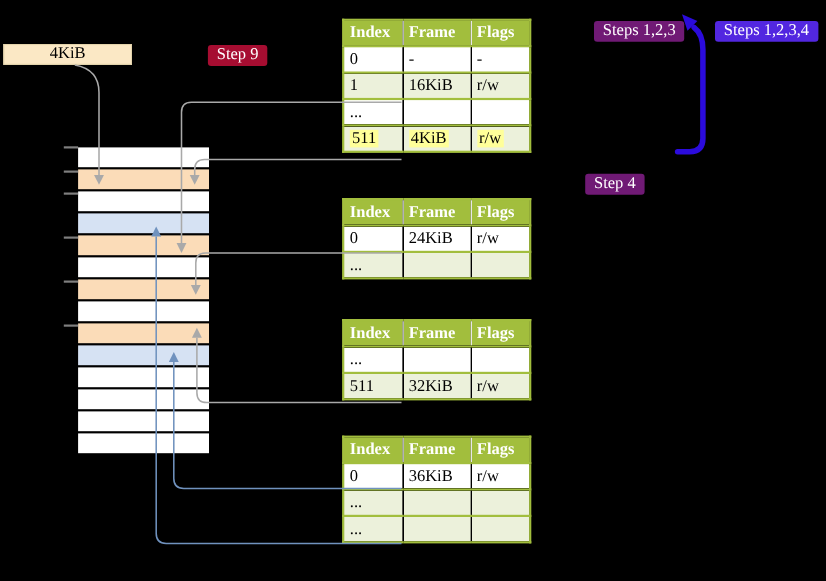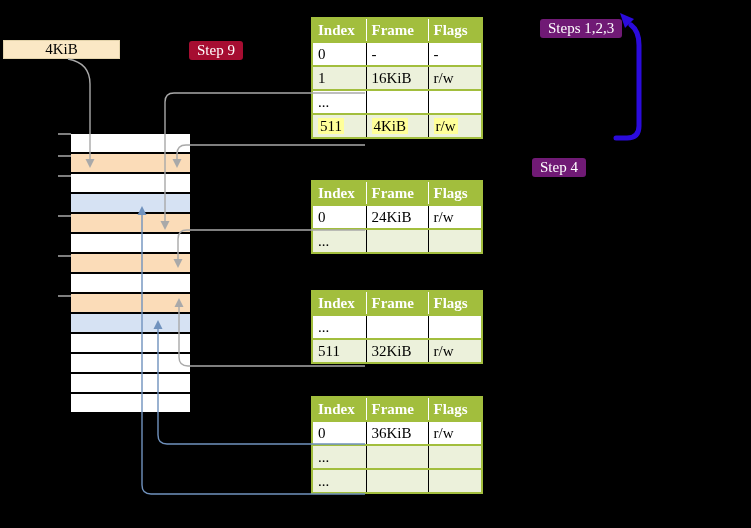--- a/index.html
+++ b/index.html
@@ -46,20 +46,21 @@
 <body>
 
 <div id="canvas" style="--tg: #A2BE3D; --tint: #ECF1DB;">
 
   <div id="label-4kib" style="background: rgb(251, 232, 197);">4KiB</div>
 
   <div class="badge" style="left: 189px; top: 41px; background: rgb(166, 13, 49);">Step 9</div>
 
   <div class="badge" style="left: 508px; top: 19px; background: #701a75; margin-left: 32px;">Steps 1,2,3</div>
 
+  <div class="badge" style="left: 650px; top: 19px; background: rgb(82, 39, 224);">Steps 1,2,3,4</div>
 
   <div class="badge" style="left: 532px; top: 158px; background: #701a75;">Step 4</div>
 
   <div id="memory-stack">
       <div class="frame-row" style="background: rgb(255, 255, 255);"></div>
       <div class="frame-row" style="background: rgb(251, 220, 184);"></div>
       <div class="frame-row" style="background: rgb(255, 255, 255);"></div>
       <div class="frame-row" style="background: rgb(214, 226, 243);"></div>
       <div class="frame-row" style="background: rgb(251, 220, 184);"></div>
       <div class="frame-row" style="background: rgb(255, 255, 255);"></div>

